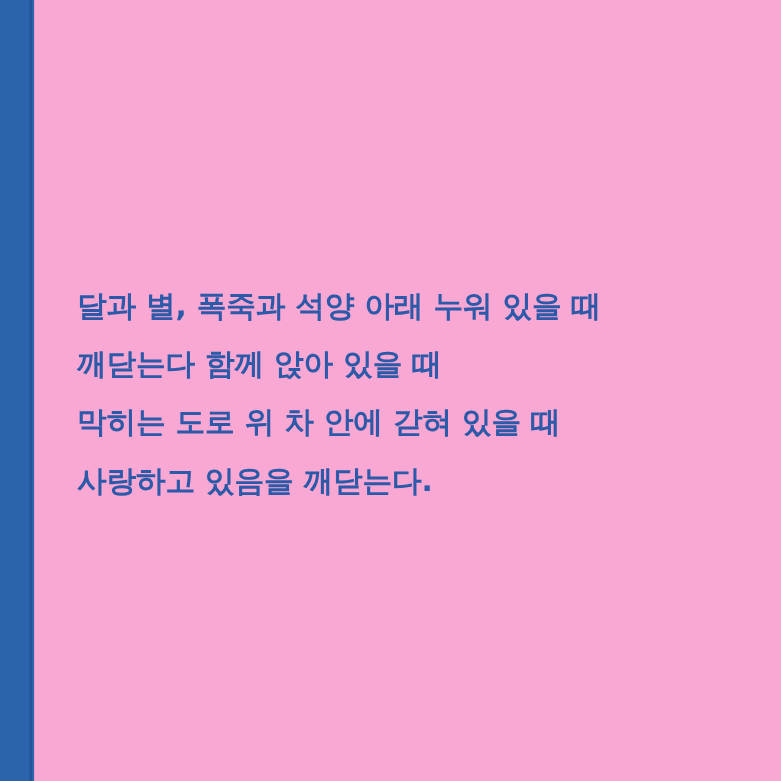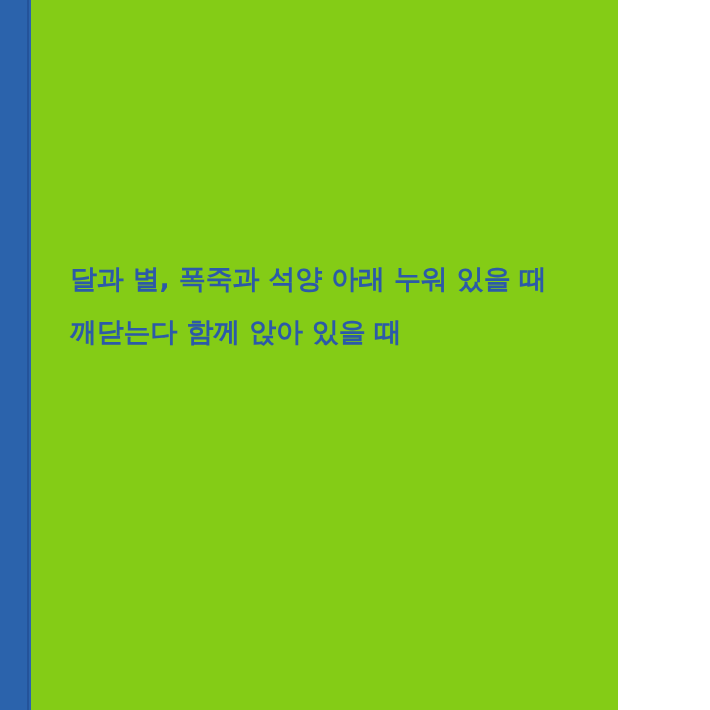--- a/index.html
+++ b/index.html
@@ -10,23 +10,23 @@
     height: 710px;
     overflow: hidden;
   }
 
   body {
     font-family: "DejaVu Sans", "Liberation Sans", sans-serif;
   }
 
   #card {
     position: relative;
-    width: 618px;
+    width: 710px;
     height: 710px;
-    background: #84cc16;
+    background: #f9a8d4;
     overflow: hidden;
   }
 
   
   #left-bar {
     position: absolute;
     left: 0;
     top: 0;
     width: 31px;
     height: 710px;
@@ -68,15 +68,17 @@
 
 <div id="card">
 
   <div id="left-bar">
     <div id="left-bar-seam"></div>
   </div>
 
   <div id="quote">
     <p class="quote-line">달과 별, 폭죽과 석양 아래 누워 있을 때</p>
     <p class="quote-line">깨닫는다 함께 앉아 있을 때</p>
+    <p class="quote-line">막히는 도로 위 차 안에 갇혀 있을 때</p>
+    <p class="quote-line">사랑하고 있음을 깨닫는다.</p>
   </div>
 
 </div>
 
 </body></html>

